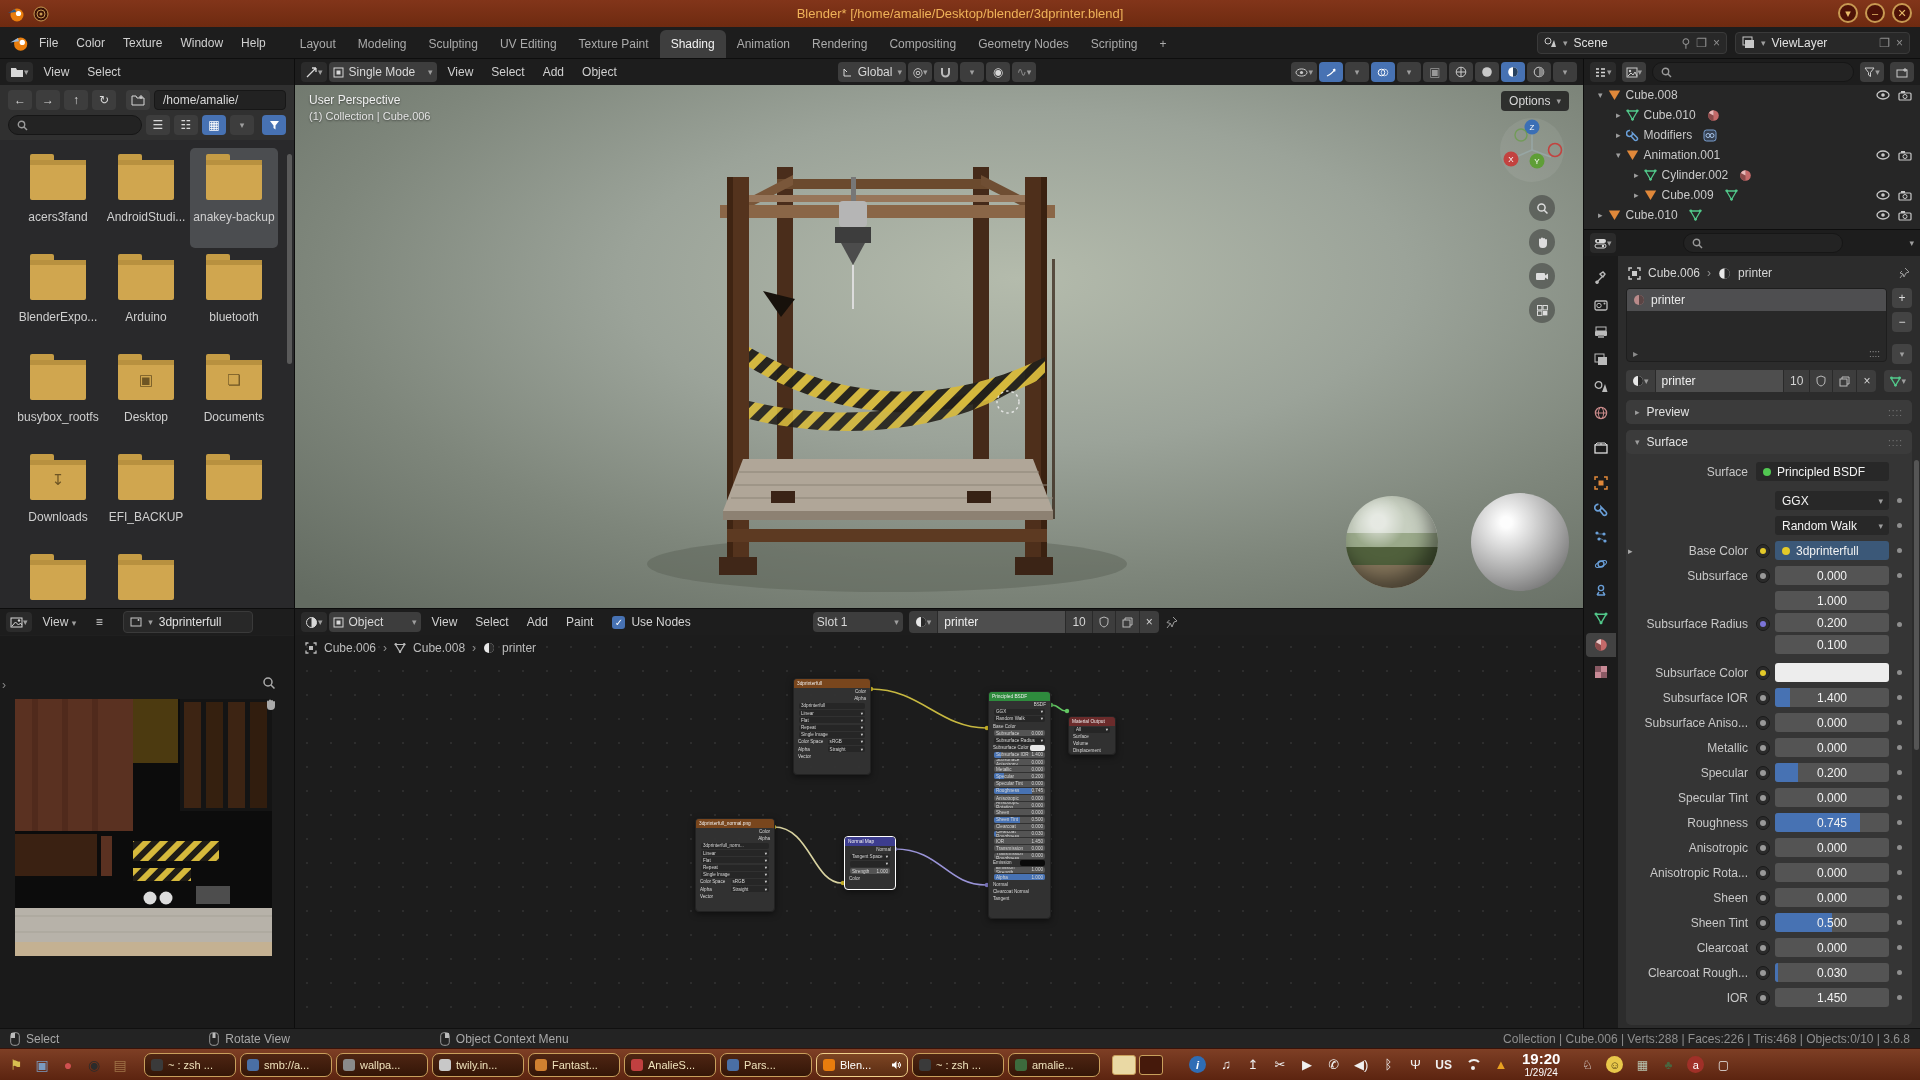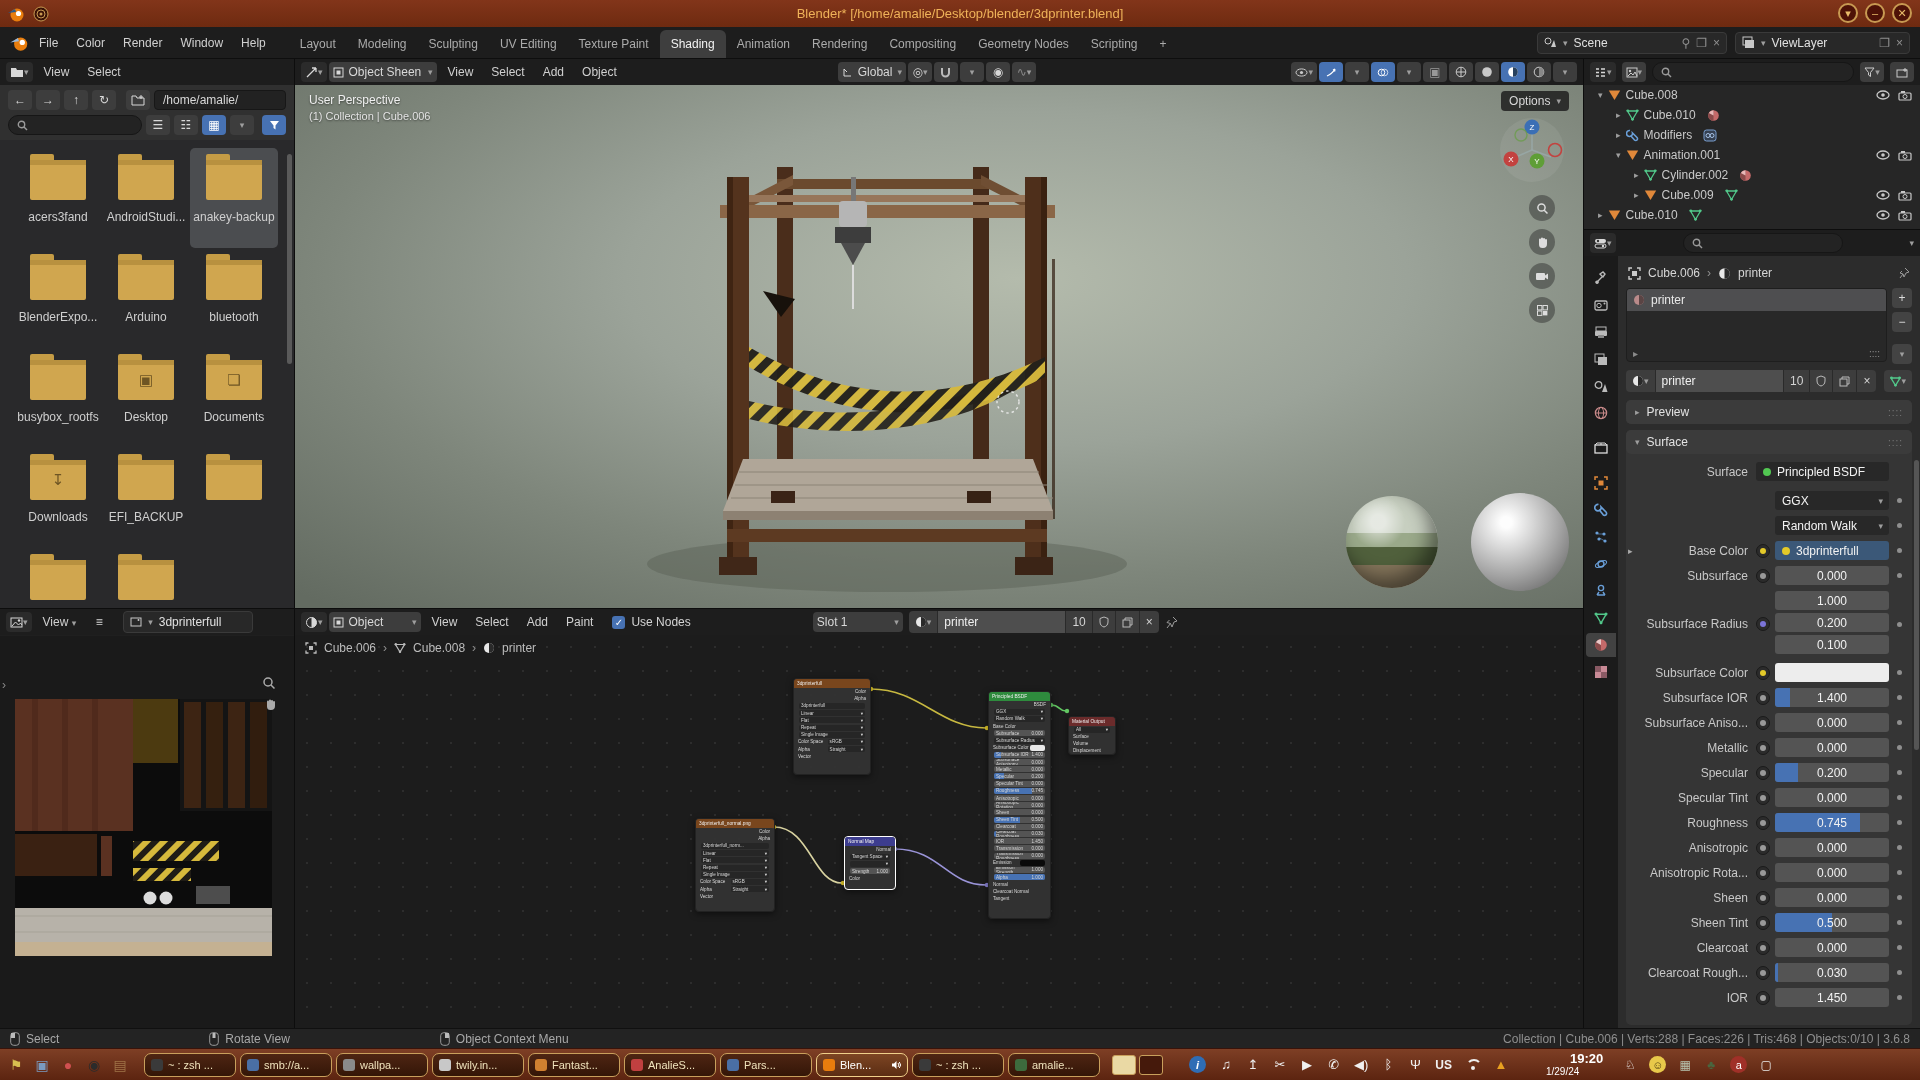--- a/index.html
+++ b/index.html
@@ -191,21 +191,21 @@
   .pcell.on { background:#ead9a4; }
   .pcell.off { background:#45190b; }
   #tray { display:flex; align-items:center; gap:13px; margin-left:14px; color:#f0f0f0; font-size:13px; }
   .tray-ic { display:flex; align-items:center; justify-content:center; min-width:14px; }
   .wifi { width:16px; height:11px; position:relative; }
   .wifi::before { content:''; position:absolute; left:1px; top:0; width:12px; height:12px;
     border:2px solid #eee; border-color:#eee transparent transparent transparent; border-radius:50%; }
   .wifi::after { content:''; position:absolute; left:6px; top:7px; width:4px; height:4px;
     background:#eee; border-radius:50%; }
   #clock { text-align:center; color:#fff; line-height:1.1; margin:0 10px; font-weight:bold; }
-  #clock .t { font-size:13px;margin-left:48px; } #clock .d { font-size:10px; font-weight:normal; }
+  #clock .t { font-size:15px; } #clock .d { font-size:10px; font-weight:normal; }
   #tray2 { display:flex; align-items:center; gap:12px; margin-left:6px; }
   .circ { width:17px; height:17px; border-radius:50%; display:flex; align-items:center;
     justify-content:center; font-size:11px; }
 </style>
 </head>
 <body>
 
 <div id="titlebar" class="region">
   <svg class="tb-appicon" viewBox="0 0 18 18">
     <circle cx="10" cy="10" r="6.5" fill="#e87d0d"></circle>
@@ -227,21 +227,21 @@
 
 <div id="topbar" class="region">
   <svg width="22" height="22" style="margin-left:8px" viewBox="0 0 20 20">
     <circle cx="11.5" cy="11" r="6" fill="#e87d0d"></circle>
       <circle cx="13" cy="9.5" r="2.4" fill="#fff"></circle>
     <path d="M2,9.5 L9,5.5 L10,8.5 Z" fill="#9ab8d8"></path>
     </svg>
   <div id="topbar-menus" style="display:flex">
       <span class="menu-item">File</span>
       <span class="menu-item">Color</span>
-      <span class="menu-item">Render</span>
+      <span class="menu-item">Texture</span>
       <span class="menu-item">Window</span>
       <span class="menu-item">Help</span>
     </div>
   <div id="workspace-tabs">
       <span class="ws-tab">Layout</span>
       <span class="ws-tab">Modeling</span>
       <span class="ws-tab">Sculpting</span>
       <span class="ws-tab">UV Editing</span>
       <span class="ws-tab">Texture Paint</span>
       <span class="ws-tab active">Shading</span>
@@ -452,21 +452,21 @@
       <svg width="13" height="13" viewBox="0 0 13 13">
           <path d="M2,11 L11,2 M11,2 h-4 M11,2 v4" stroke="#d8d8d8" stroke-width="1.3" fill="none"></path>
         </svg>
       <span class="caret">▾</span>
       </span>
     <span class="btn" style="min-width:108px;justify-content:flex-start;gap:5px">
       <svg width="11" height="11" viewBox="0 0 11 11">
           <rect x="1" y="1" width="9" height="9" fill="none" stroke="#d8d8d8"></rect>
           <rect x="3.5" y="3.5" width="4" height="4" fill="#d8d8d8"></rect>
         </svg>
-      <span>Object Sheen</span>
+      <span>Single Mode</span>
         <span class="caret" style="margin-left:auto">▾</span>
       </span>
     <div id="vp-menus" style="display:flex">
         <span class="menu-item">View</span>
         <span class="menu-item">Select</span>
         <span class="menu-item">Add</span>
         <span class="menu-item">Object</span>
       </div>
     <div style="margin-left:210px;display:flex;align-items:center;gap:2px">
       <span class="btn" style="gap:5px">

